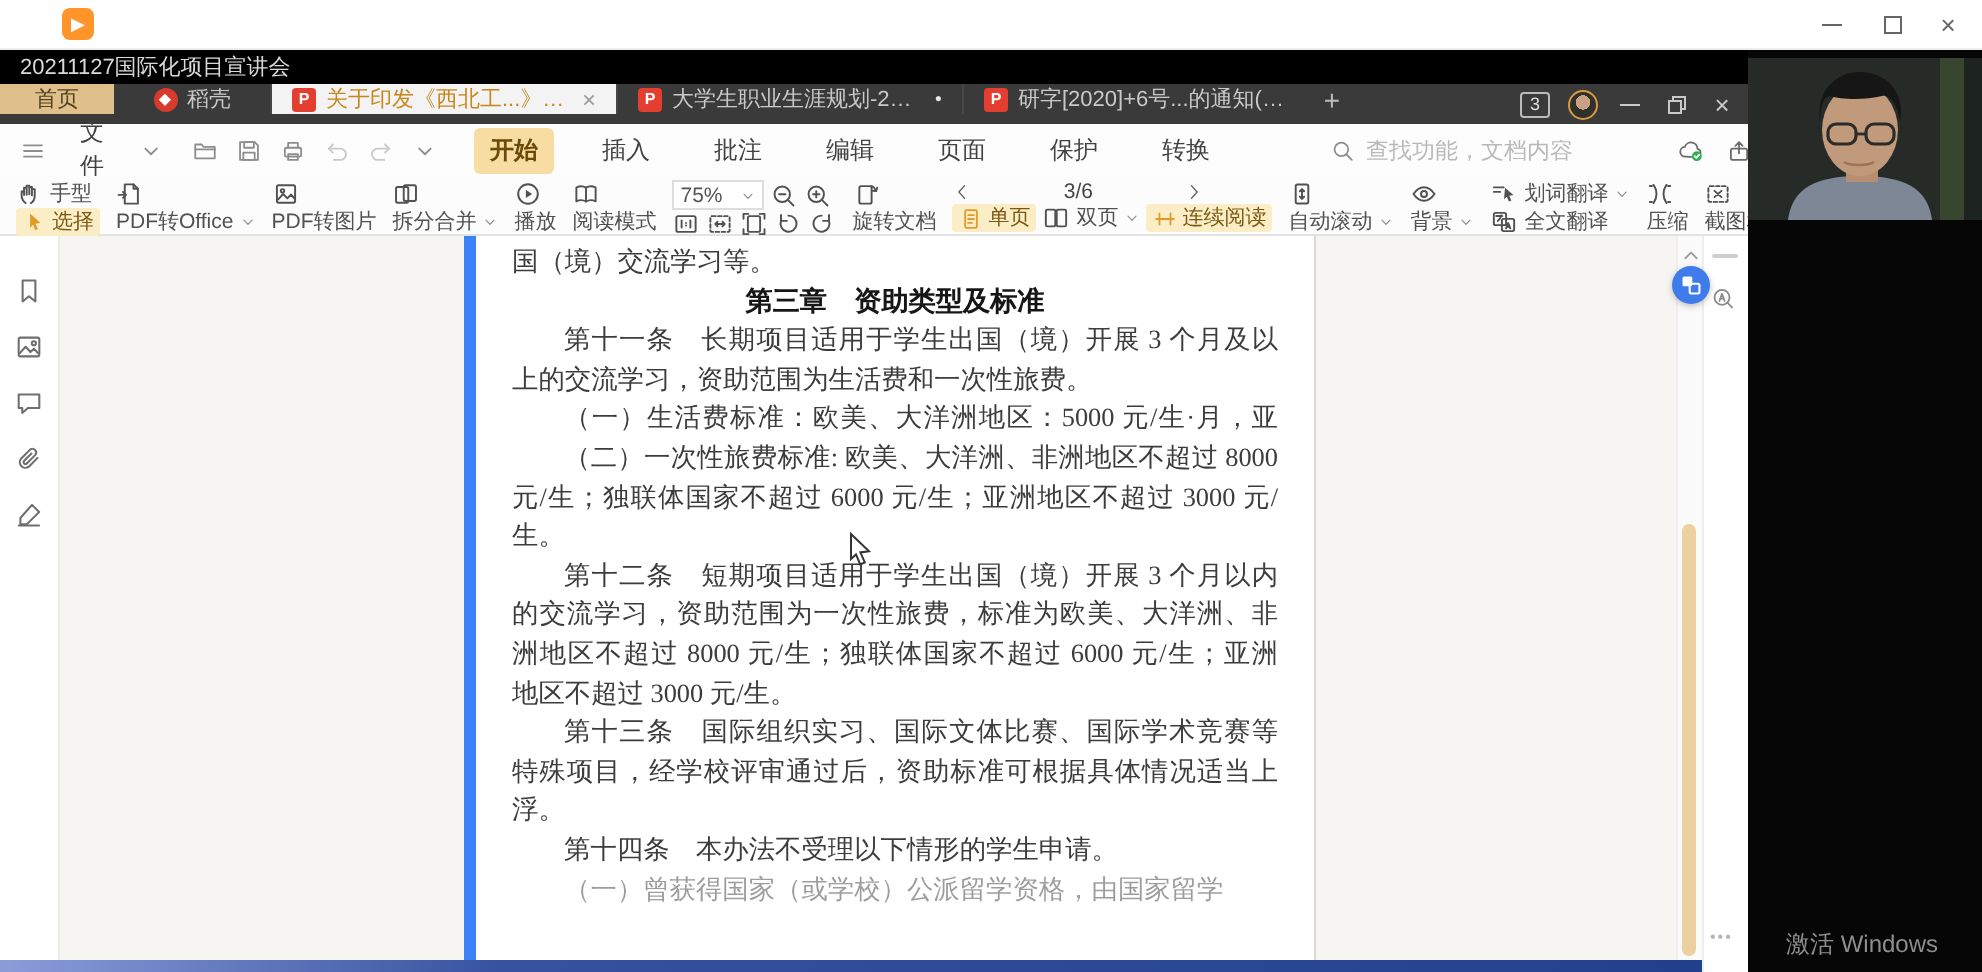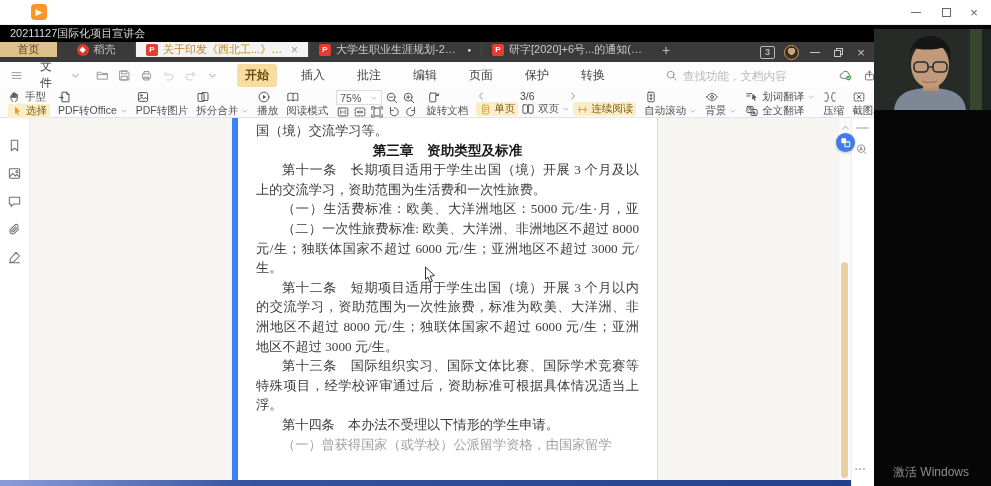--- a/index.html
+++ b/index.html
@@ -62,21 +62,21 @@
 
   
   #toolbar{left:0;top:88px;width:876px;height:30px;background:#fcfcfc;border-bottom:1px solid #e3e3e3;display:flex;align-items:stretch;gap:8px;padding:2px 6px 3px 8px}
   .tcol{display:flex;flex-direction:column;justify-content:space-between;align-items:flex-start}
   .trow{display:flex;align-items:center;gap:3px;font-size:10.5px;color:#515151;white-space:nowrap}
   .chip{display:flex;align-items:center;gap:2px;padding:0 3px;border-radius:2px;height:14px}
   .chip.hl{background:var(--hl);color:var(--hl-ink)}
   .chip.hl .icon{color:var(--accent)}
   .caret{color:#8a8a8a}
   #zoom-box{display:flex;align-items:center;justify-content:space-between;border:1px solid #ddd;background:#fff;width:46px;height:15px;padding:0 3px;font-size:10.5px;color:#555}
-  #pager{display:flex;align-items:center;gap:18px;color:#666}
+  #pager{display:flex;align-items:center;gap:30px;color:#666}
   #page-num{min-width:46px;text-align:center;color:#444}
 
   
   #rail{left:0;top:118px;width:30px;height:362px;background:#fff;border-right:1px solid #ececec;display:flex;flex-direction:column;align-items:center;gap:13px;padding-top:20px;color:var(--rail-ink)}
 
   
   #content{left:30px;top:118px;width:808px;height:362px;background:#f7f5f2}
   #page{left:232px;top:118px;width:426px;height:362px;background:#fff;border-left:6px solid #3b82f6;border-right:1px solid #ddd8d0;overflow:hidden}
   #doc{padding:3px 18px 0 18px;font-family:"Liberation Serif","DejaVu Serif",serif;font-size:13.2px;color:#3c3c3c}
   .dl{display:block;line-height:19.6px;height:19.6px;white-space:nowrap}

